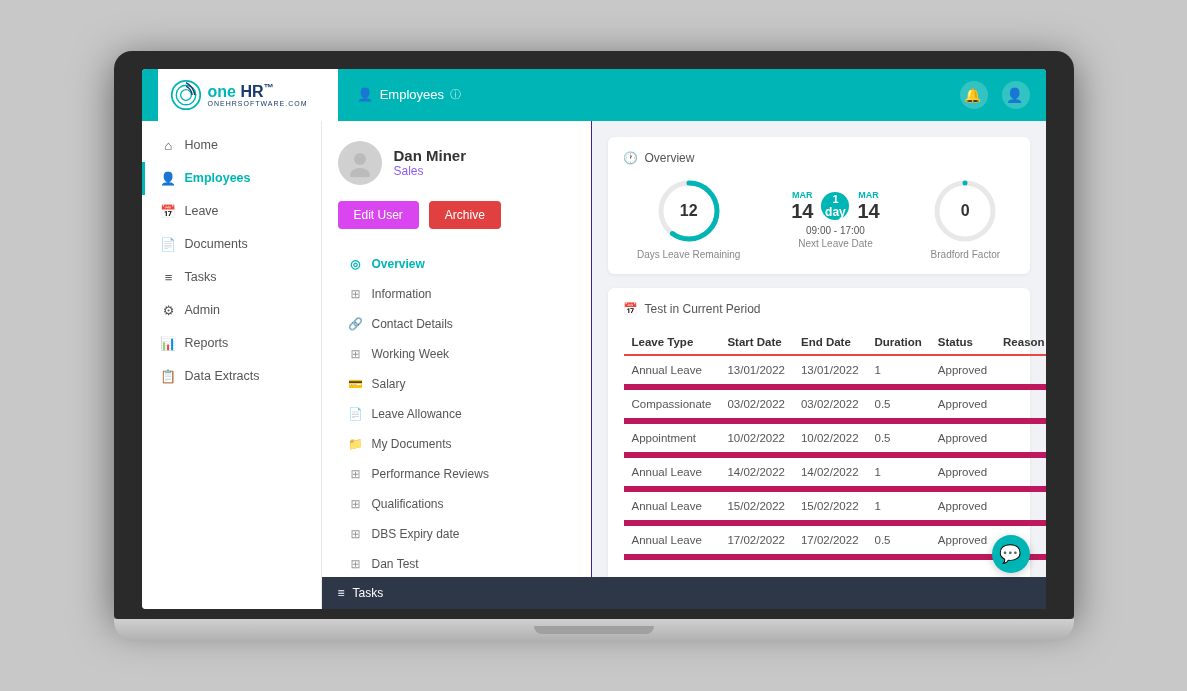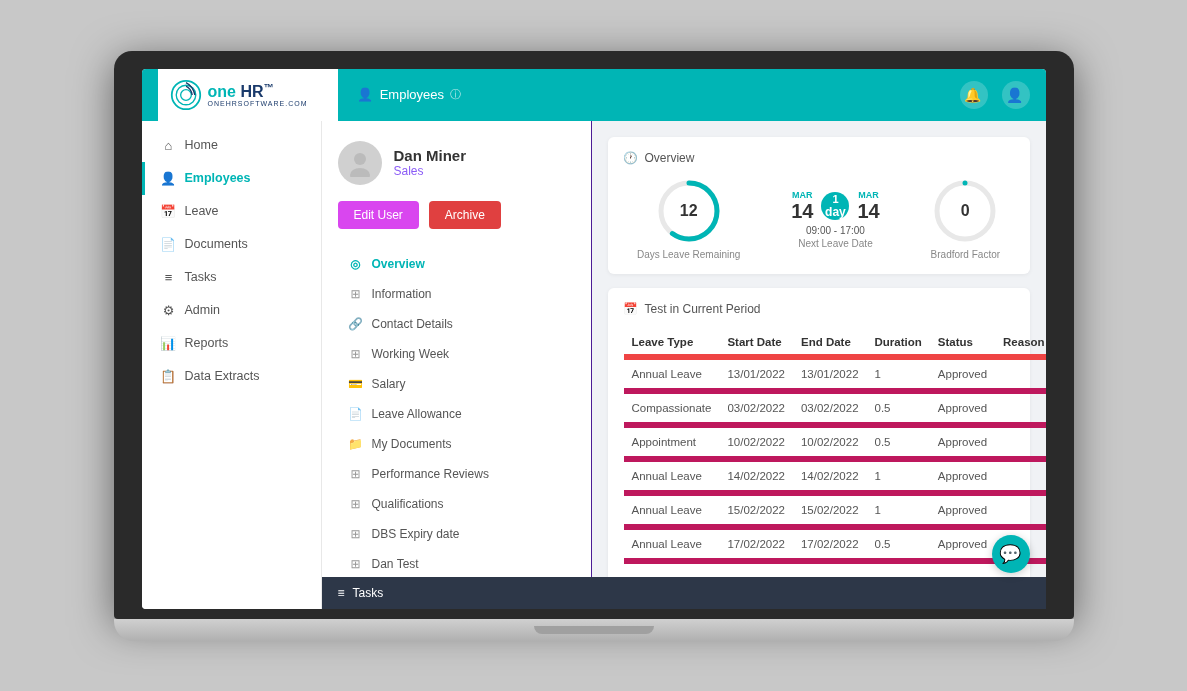--- a/index.html
+++ b/index.html
@@ -351,21 +351,21 @@
     table {
       width: 100%;
       border-collapse: collapse;
       font-size: 11.5px;
     }
     thead th {
       color: #333;
       font-weight: 600;
       padding: 6px 8px;
       text-align: left;
-      border-bottom: 6px solid #ef4444;
+      border-bottom: 2px solid #ef4444;
     }
     tbody tr {
       border-bottom: 6px solid #be185d;
     }
     tbody td {
       padding: 8px 8px;
       color: #555;
     }
 
     

